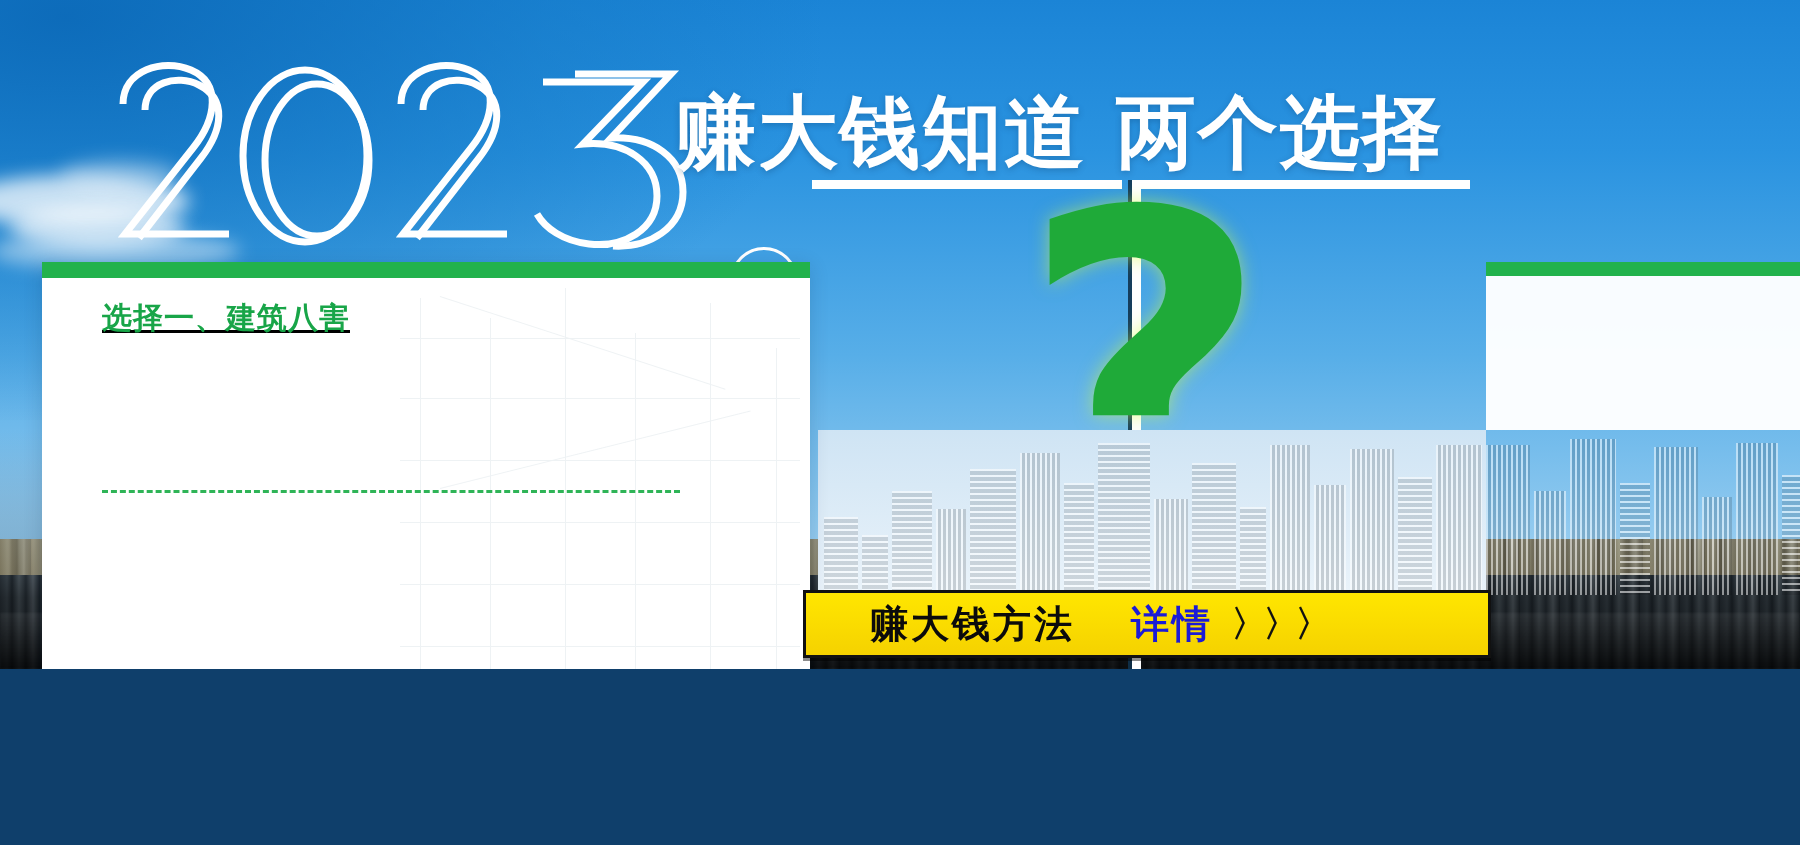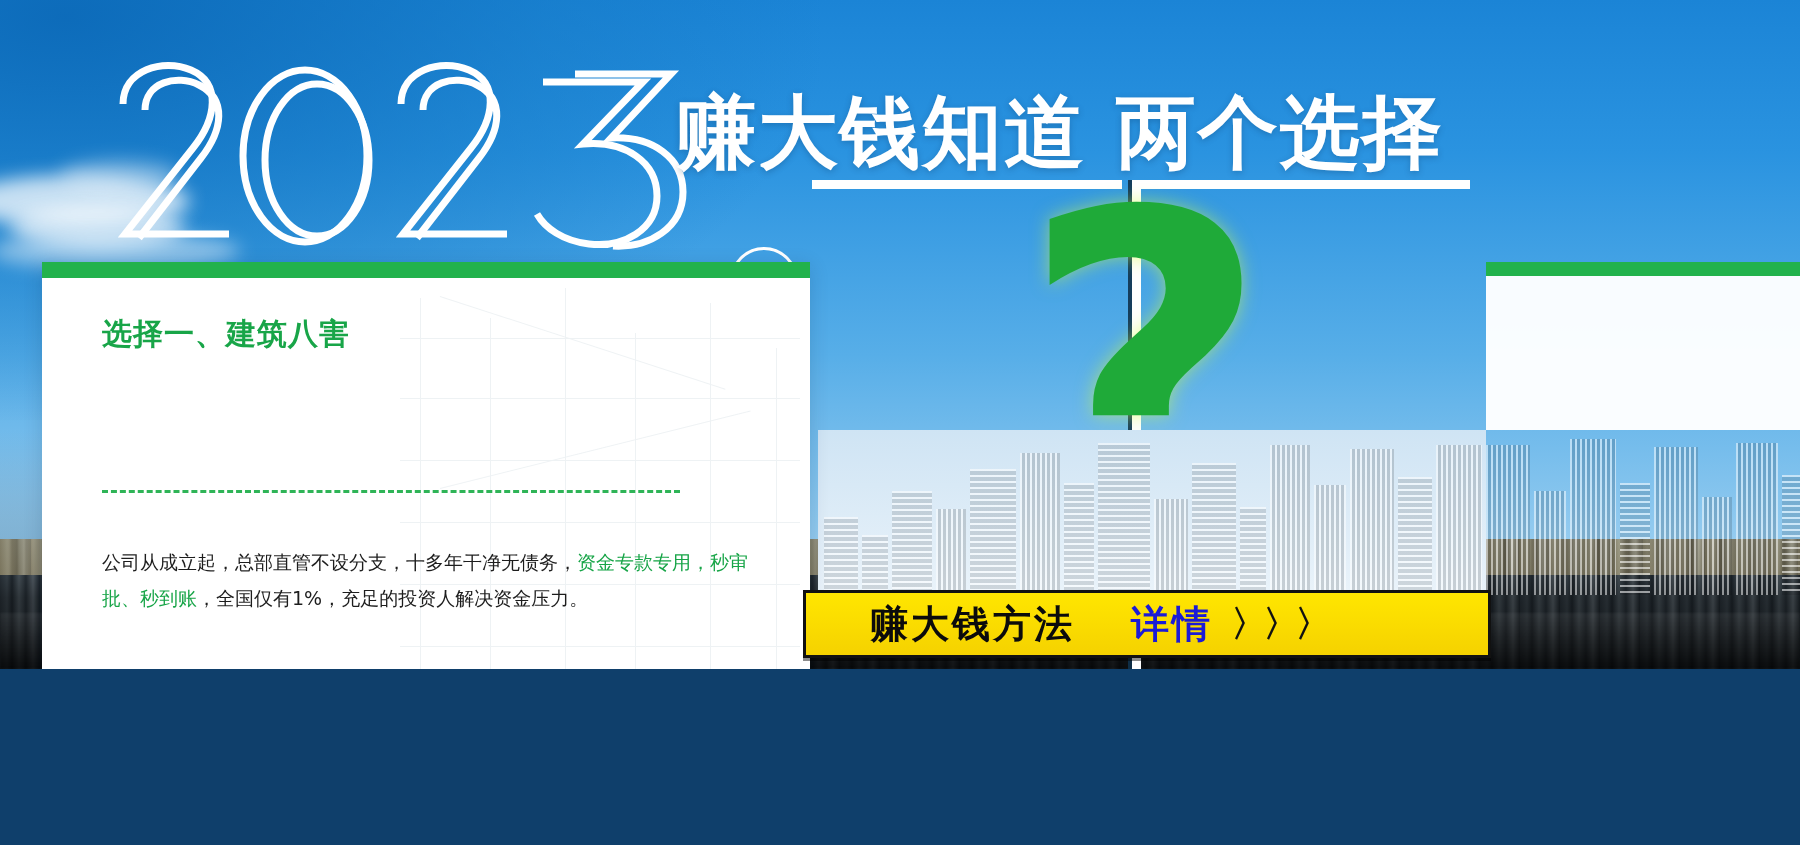--- a/index.html
+++ b/index.html
@@ -134,21 +134,21 @@
   .card{
     position:absolute;left:42px;top:262px;width:768px;height:448px;
     background:#ffffff;
     box-shadow:0 4px 18px rgba(0,30,60,.16);
   }
   .card-top{position:absolute;left:0;top:0;width:768px;height:16px;background:#22b24c;}
   .card-blueprint{
     position:absolute;right:0;top:16px;width:430px;height:432px;overflow:hidden;opacity:.5;
   }
   .bp-line{position:absolute;background:#dfe6ea;}
-  .card-inner{position:absolute;left:60px;top:52px;right:34px;}
+  .card-inner{position:absolute;left:60px;top:36px;right:34px;text-decoration:underline;}
 
   .sec-title{
     font-size:30px;font-weight:700;color:#18a548;letter-spacing:1px;
     font-family:"DejaVu Sans","Liberation Sans",sans-serif;
   }
   .sec-body{
     margin-top:14px;font-size:19px;line-height:36px;color:#1d1d1d;
     font-family:"DejaVu Sans","Liberation Sans",sans-serif;
     max-width:676px;
   }
@@ -299,23 +299,20 @@
       <div class="bp-line" style="left:60px;top:210px;width:320px;height:1px;transform:rotate(-14deg);transform-origin:left;"></div>
     </div>
 
     <div class="card-inner">
       <div class="sec-title">选择一、建筑八害</div>
     </div>
 
     <div class="dashed"></div>
 
     <div class="sec2">
-      <div class="sec-body">
-        <span>公司从成立起，总部直管不设分支，十多年干净无债务，</span><span class="hl">资金专款专用，秒审批、秒到账</span><span>，全国仅有1%，充足的投资人解决资金压力。</span>
-      </div>
     </div>
   </div>
 
   <div class="white-strip-bottom"></div>
 
   <div class="cta">
     <span class="cta-main">赚大钱方法</span>
     <span class="cta-link">详情</span>
     <span class="cta-arrows">〉〉〉</span>
   </div>

